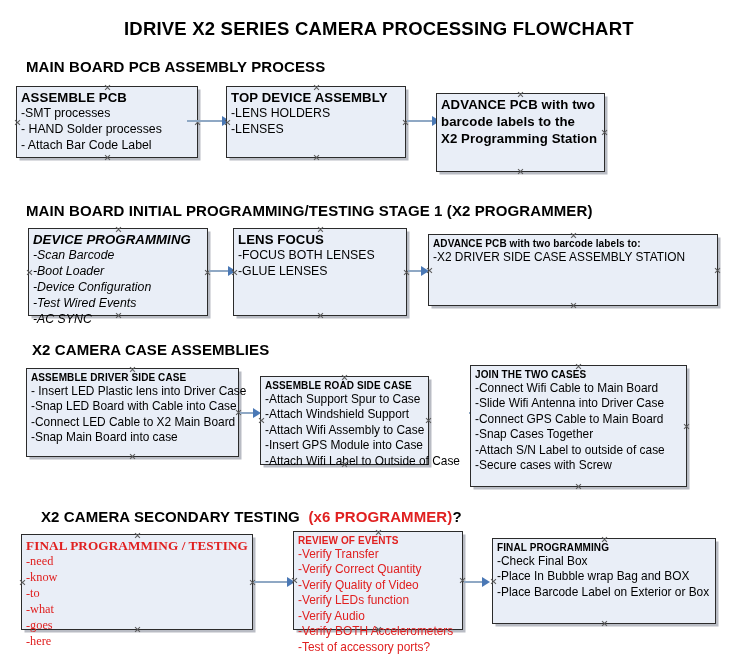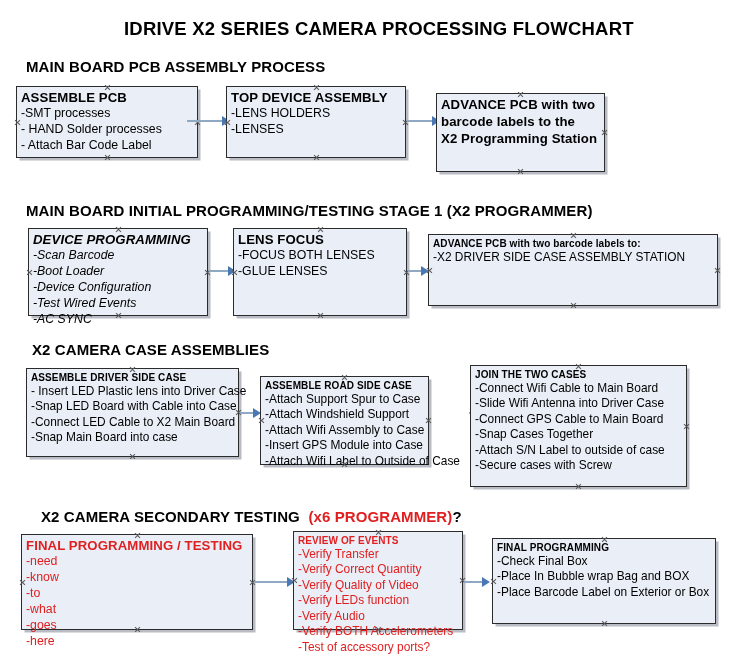--- a/index.html
+++ b/index.html
@@ -221,21 +221,21 @@
     </div>
     <span class="handle" style="left:50%;top:0;"></span>
     <span class="handle" style="left:50%;top:100%;"></span>
     <span class="handle" style="left:100%;top:50%;"></span>
   </div>
 
   <div class="section-title" style="left:30px;top:508px;margin-left:11px;">
     <span>X2 CAMERA SECONDARY TESTING</span><span>&nbsp;&nbsp;</span><span class="red">(x6 PROGRAMMER)</span><span class="qmark">?</span>
   </div>
 
-  <div class="box red" style="left:21px;top:534px;width:232px;height:96px;">
+  <div class="box red" style="left:21px;top:534px;width:232px;height:96px;font-family:Liberation Serif, serif;">
     <div class="box-inner">
       <div class="box-head">FINAL PROGRAMMING / TESTING</div>
       <div class="box-line">-need</div>
       <div class="box-line">-know</div>
       <div class="box-line">-to</div>
       <div class="box-line">-what</div>
       <div class="box-line">-goes</div>
       <div class="box-line">-here</div>
     </div>
     <span class="handle" style="left:50%;top:0;"></span>

